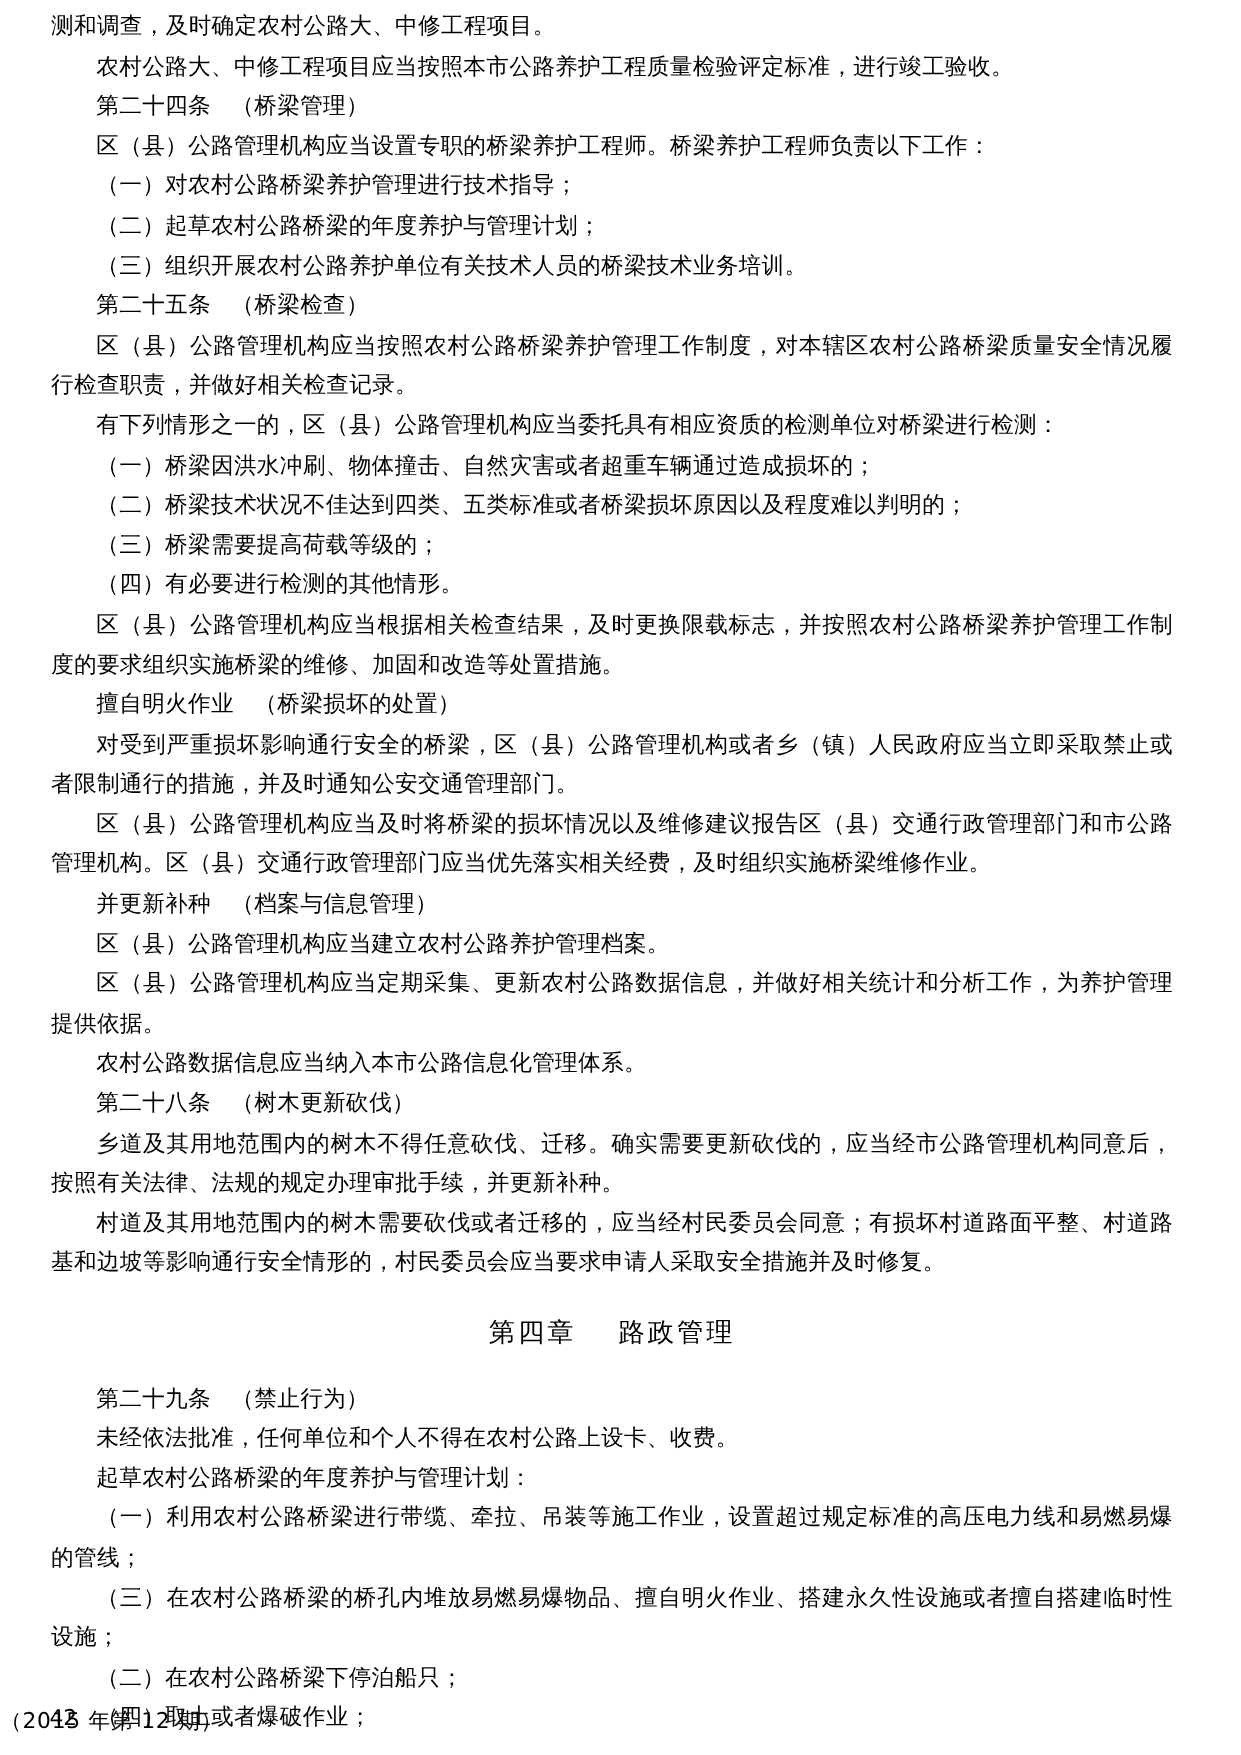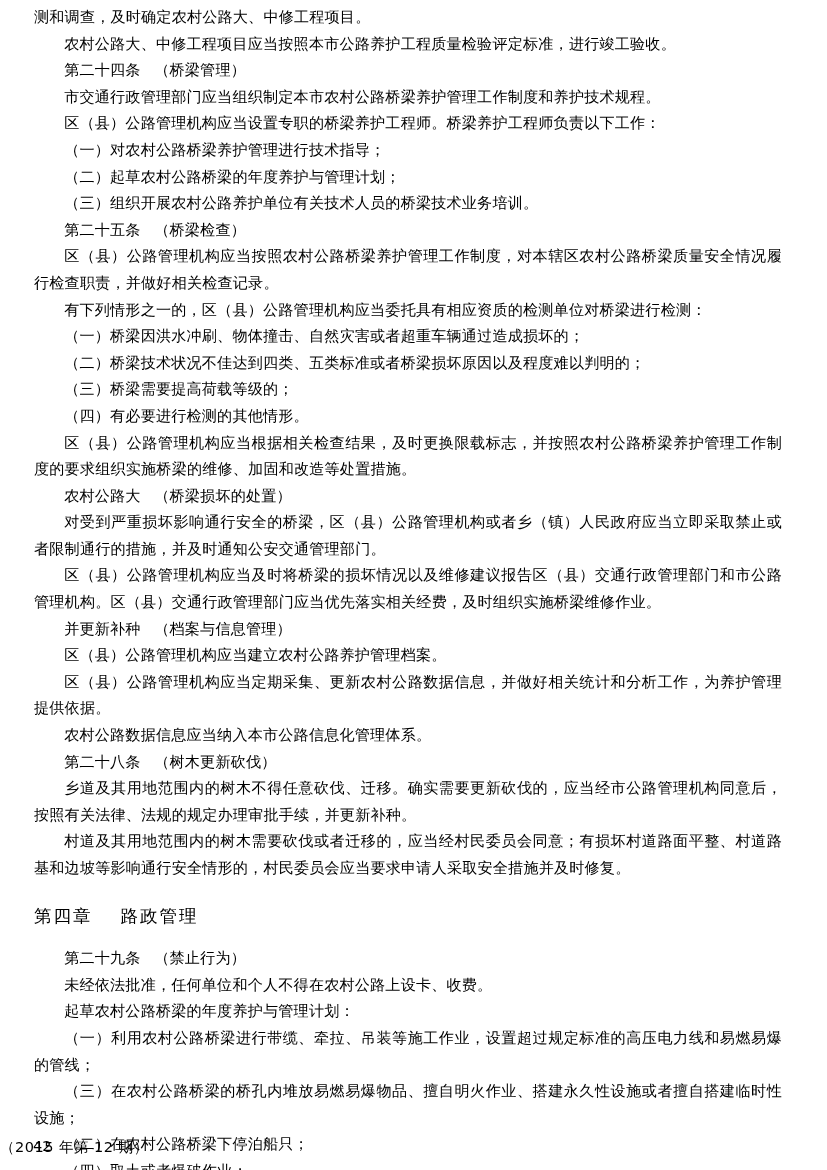--- a/index.html
+++ b/index.html
@@ -39,21 +39,21 @@
   }
   .article-line {
     margin: 0;
     text-indent: 2em;
   }
   .article-title {
     margin-left: 0.9em;
   }
   .chapter-heading {
     margin: 21px 0 16px 0;
-    text-align: left;
+    text-align: center;
     font-size: 17.5px;
     letter-spacing: 2px;
   }
   .chapter-heading .gap {
     display: inline-block;
     width: 1.6em;
   }
   .footer {
     position: absolute;
     left: 0;
@@ -77,34 +77,33 @@
   }
 </style>
 </head>
 <body>
 
 <div class="page">
   <div class="doc-body" id="doc-body">
       <p class="para flush">测和调查，及时确定农村公路大、中修工程项目。</p>
       <p class="para">农村公路大、中修工程项目应当按照本市公路养护工程质量检验评定标准，进行竣工验收。</p>
       <p class="article-line"><span>第二十四条</span><span class="article-title">（桥梁管理）</span></p>
-      <p class="para">市交通行政管理部门应当组织制定本市农村公路桥梁养护管理工作制度和养护技术规程。</p>
       <p class="para">区（县）公路管理机构应当设置专职的桥梁养护工程师。桥梁养护工程师负责以下工作：</p>
       <p class="para">（一）对农村公路桥梁养护管理进行技术指导；</p>
       <p class="para">（二）起草农村公路桥梁的年度养护与管理计划；</p>
       <p class="para">（三）组织开展农村公路养护单位有关技术人员的桥梁技术业务培训。</p>
       <p class="article-line"><span>第二十五条</span><span class="article-title">（桥梁检查）</span></p>
       <p class="para">区（县）公路管理机构应当按照农村公路桥梁养护管理工作制度，对本辖区农村公路桥梁质量安全情况履行检查职责，并做好相关检查记录。</p>
       <p class="para">有下列情形之一的，区（县）公路管理机构应当委托具有相应资质的检测单位对桥梁进行检测：</p>
       <p class="para">（一）桥梁因洪水冲刷、物体撞击、自然灾害或者超重车辆通过造成损坏的；</p>
       <p class="para">（二）桥梁技术状况不佳达到四类、五类标准或者桥梁损坏原因以及程度难以判明的；</p>
       <p class="para">（三）桥梁需要提高荷载等级的；</p>
       <p class="para">（四）有必要进行检测的其他情形。</p>
       <p class="para">区（县）公路管理机构应当根据相关检查结果，及时更换限载标志，并按照农村公路桥梁养护管理工作制度的要求组织实施桥梁的维修、加固和改造等处置措施。</p>
-      <p class="article-line"><span>农村公路大</span><span class="article-title">（桥梁损坏的处置）</span></p>
+      <p class="article-line"><span>擅自明火作业</span><span class="article-title">（桥梁损坏的处置）</span></p>
       <p class="para">对受到严重损坏影响通行安全的桥梁，区（县）公路管理机构或者乡（镇）人民政府应当立即采取禁止或者限制通行的措施，并及时通知公安交通管理部门。</p>
       <p class="para">区（县）公路管理机构应当及时将桥梁的损坏情况以及维修建议报告区（县）交通行政管理部门和市公路管理机构。区（县）交通行政管理部门应当优先落实相关经费，及时组织实施桥梁维修作业。</p>
       <p class="article-line"><span>并更新补种</span><span class="article-title">（档案与信息管理）</span></p>
       <p class="para">区（县）公路管理机构应当建立农村公路养护管理档案。</p>
       <p class="para">区（县）公路管理机构应当定期采集、更新农村公路数据信息，并做好相关统计和分析工作，为养护管理提供依据。</p>
       <p class="para">农村公路数据信息应当纳入本市公路信息化管理体系。</p>
       <p class="article-line"><span>第二十八条</span><span class="article-title">（树木更新砍伐）</span></p>
       <p class="para">乡道及其用地范围内的树木不得任意砍伐、迁移。确实需要更新砍伐的，应当经市公路管理机构同意后，按照有关法律、法规的规定办理审批手续，并更新补种。</p>
       <p class="para">村道及其用地范围内的树木需要砍伐或者迁移的，应当经村民委员会同意；有损坏村道路面平整、村道路基和边坡等影响通行安全情形的，村民委员会应当要求申请人采取安全措施并及时修复。</p>
       <div class="chapter-heading"><span>第四章</span><span class="gap"></span><span>路政管理</span></div>

